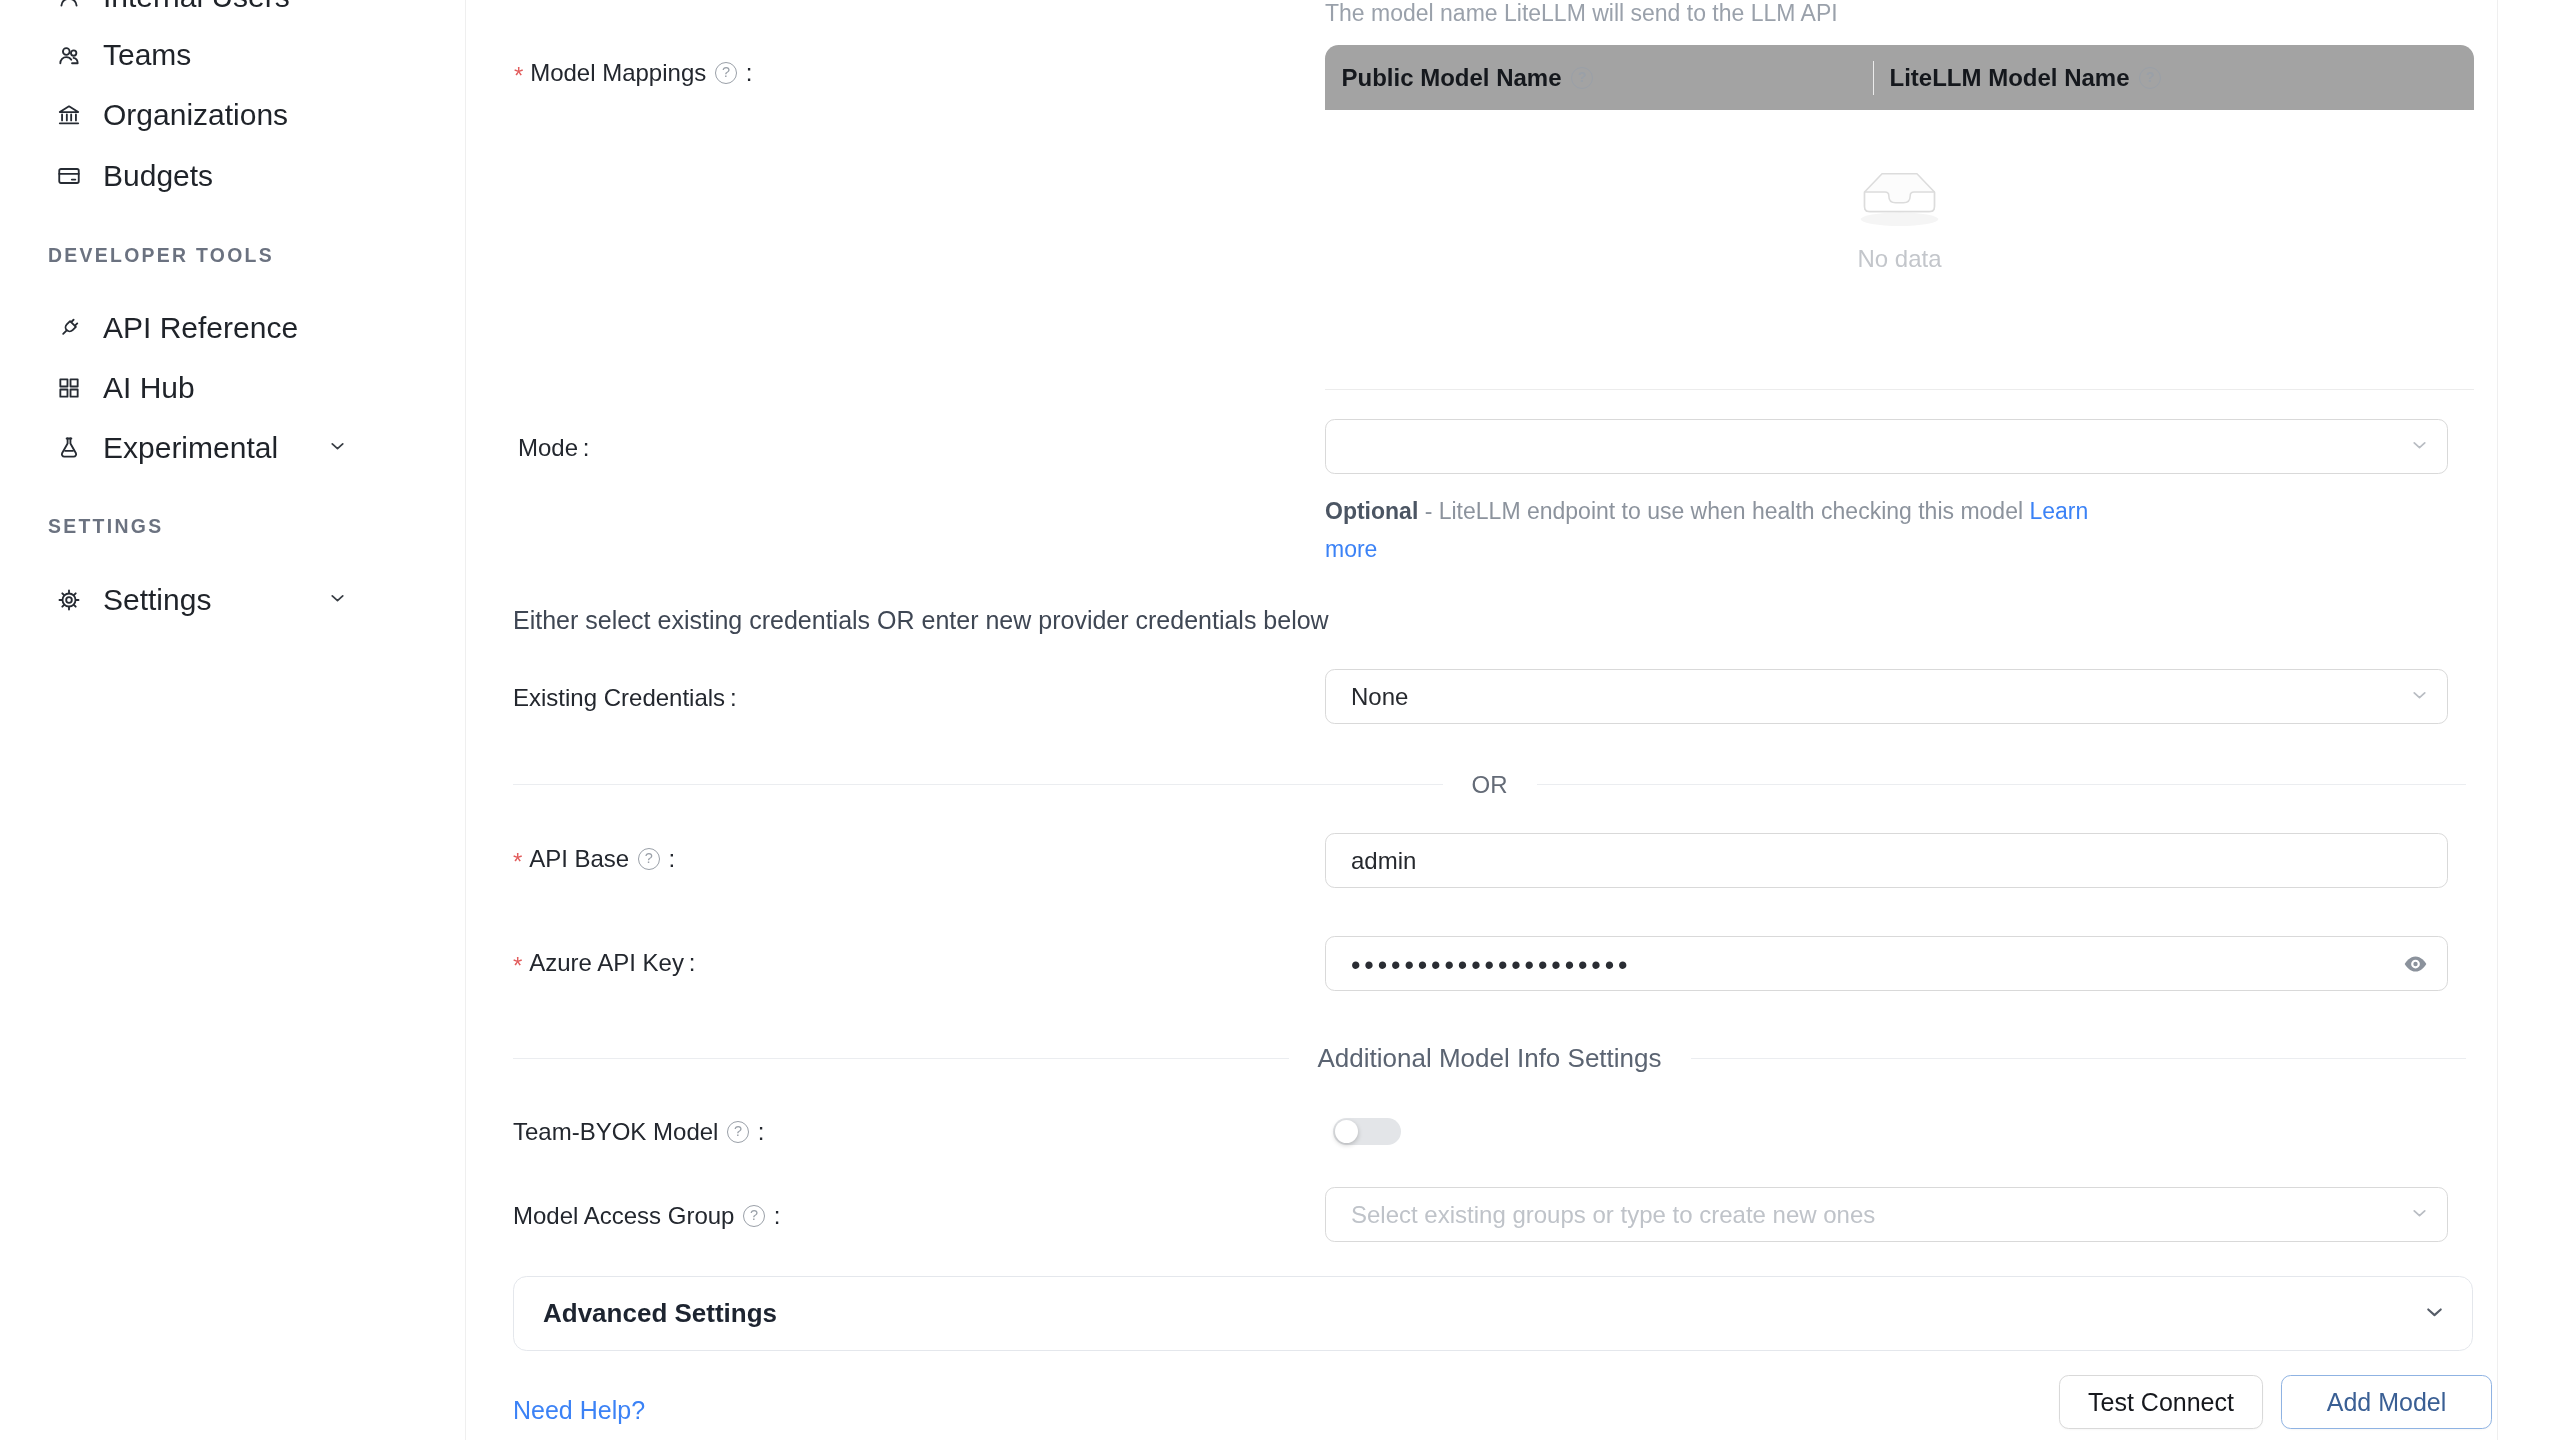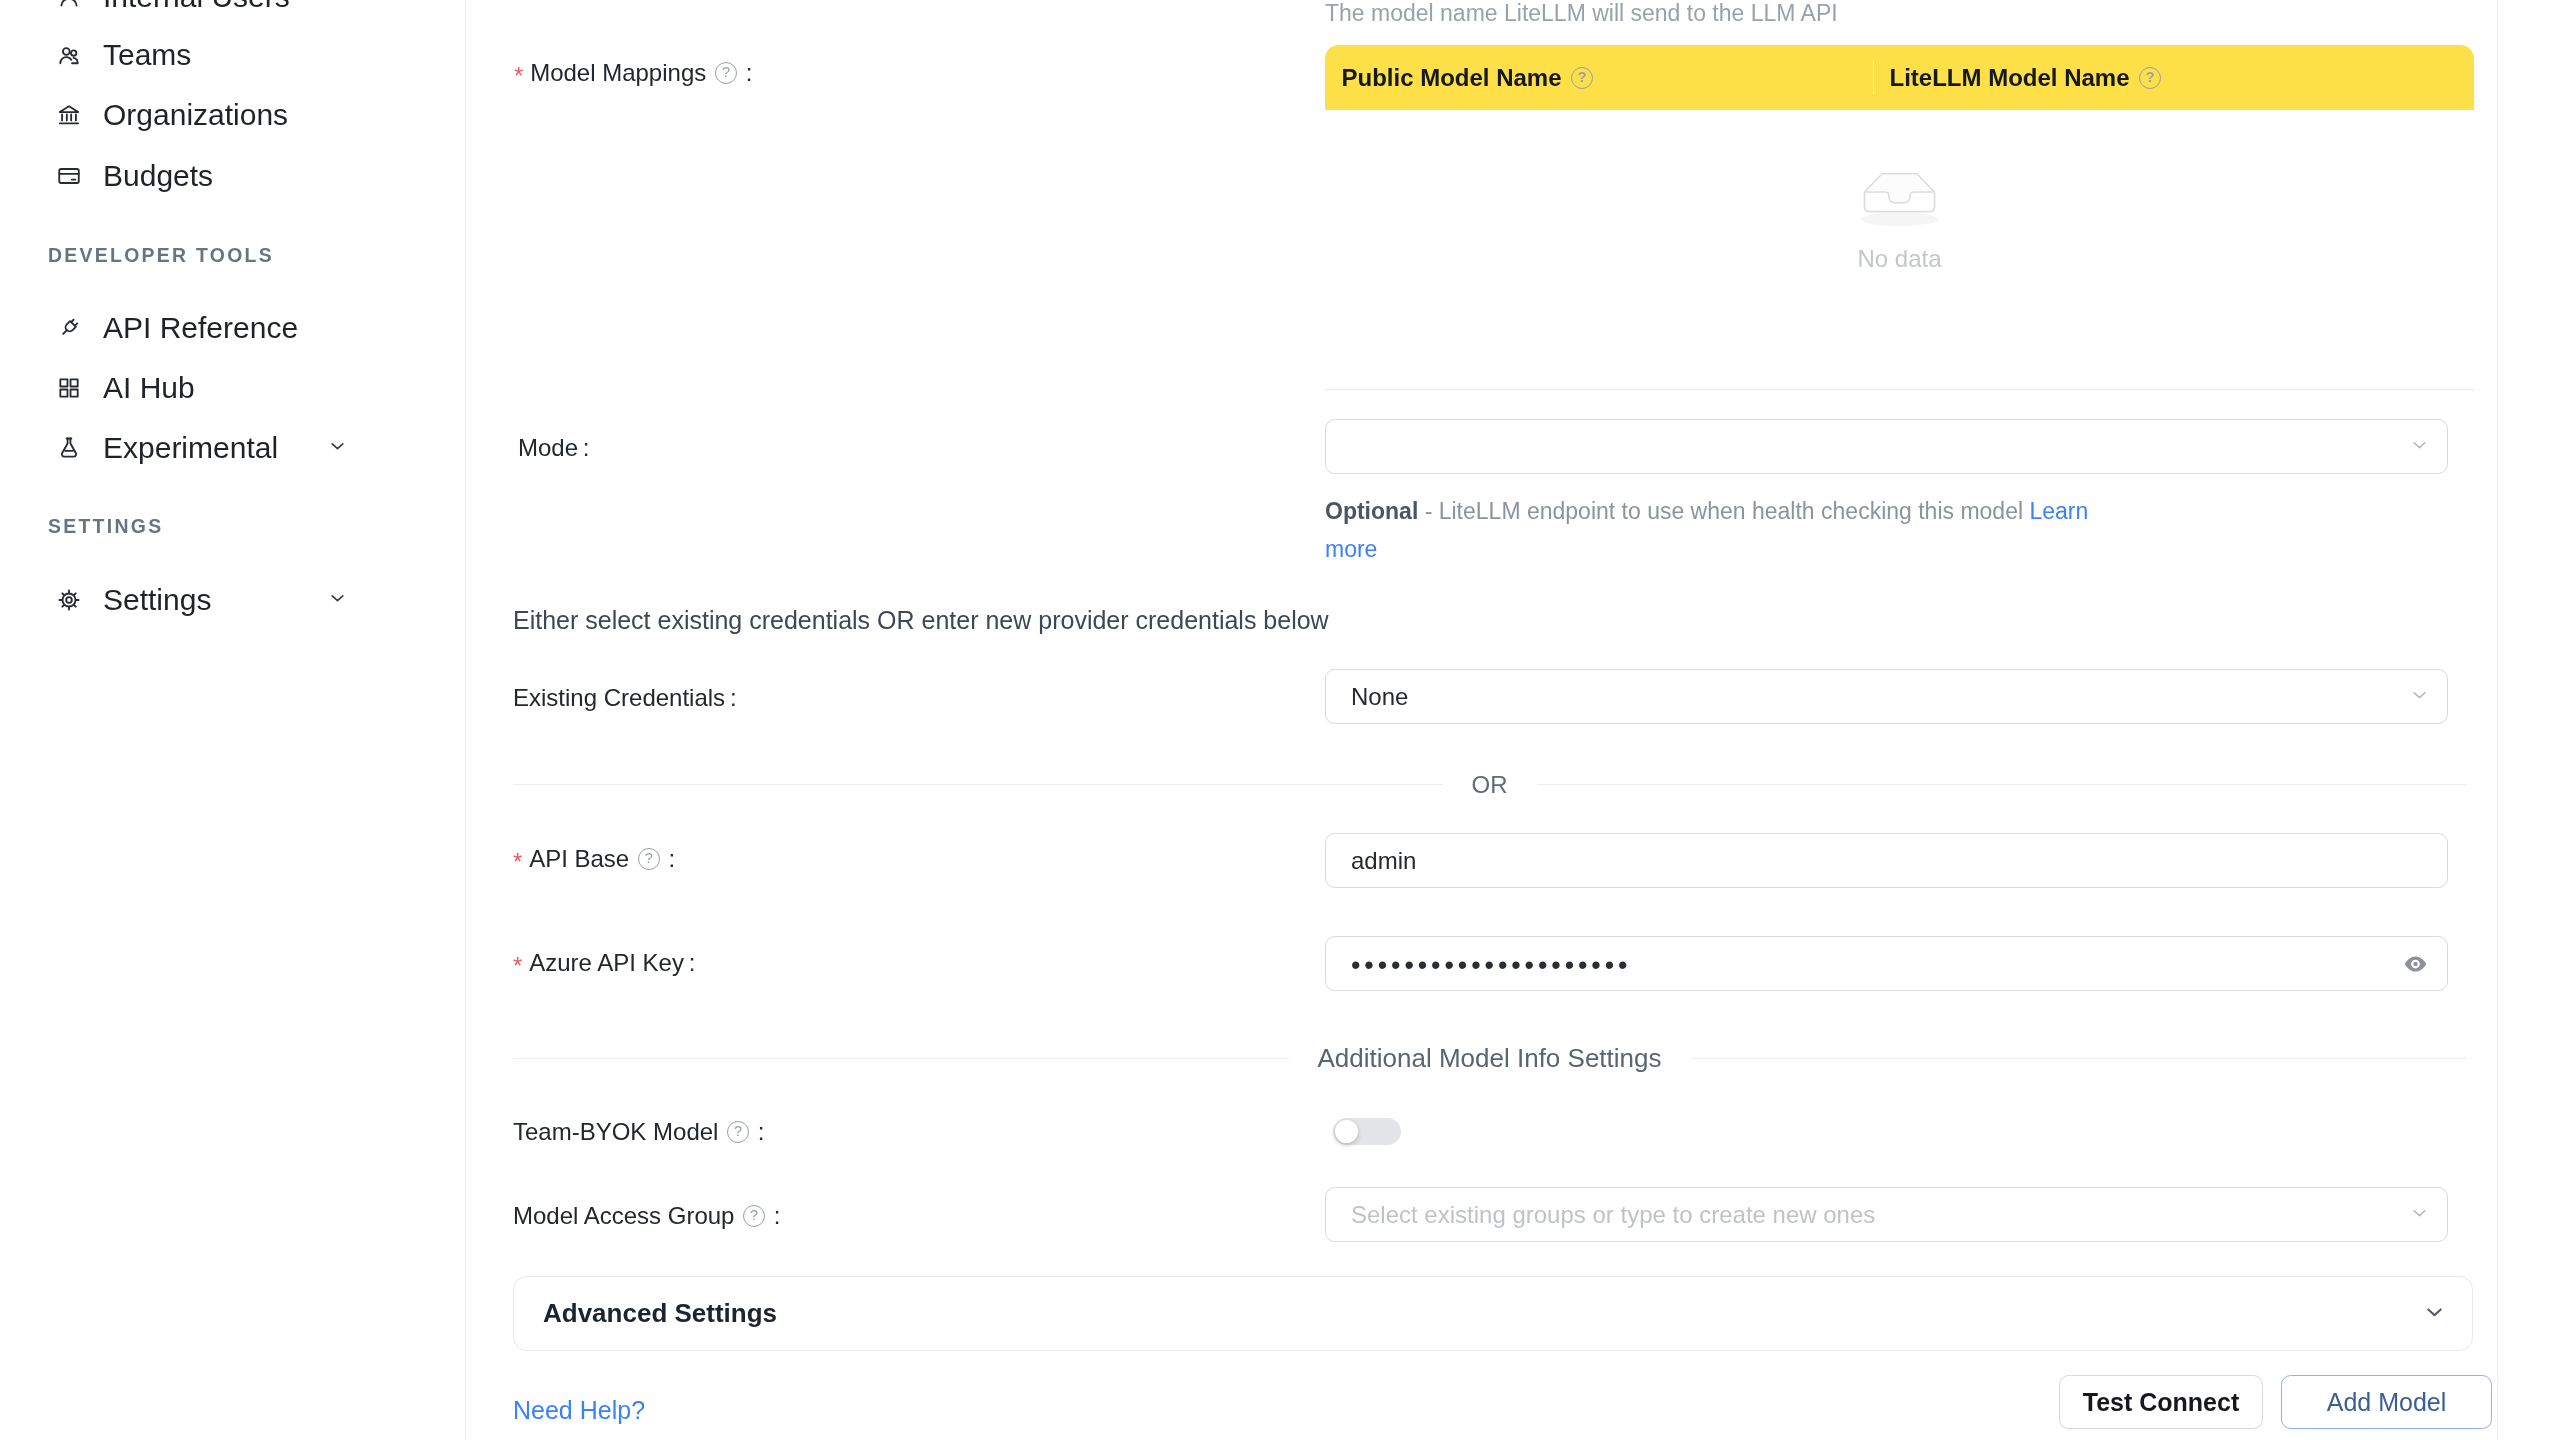--- a/index.html
+++ b/index.html
@@ -36,21 +36,21 @@
   .placeholder { font-size:24px; color:#bfc3c9; white-space:nowrap; overflow:hidden; }
   .select-arrow { position:absolute; right:17.4px; top:50%; transform:translateY(-50%); }
   .input-value { font-size:24px; color:#26292e; }
   .masked { font-size:27px; letter-spacing:3.9px; color:#2a2d33; transform:translateY(1.9px);}
   .eye-btn { position:absolute; right:15.5px; top:50%; transform:translateY(-50%);
     cursor:pointer; display:flex; }
 
   
   .mm-table { position:absolute; left:1325px; top:45px; width:1149px; height:345px;
     border-bottom:1px solid #ececec; }
-  .mm-head { position:relative; height:65px; background:#fde047; border-radius:13.6px 13.6px 0 0;
+  .mm-head { position:relative; height:65px; background:#a3a3a3; border-radius:13.6px 13.6px 0 0;
     display:flex; align-items:center; }
   .mm-th { display:flex; align-items:center; font-size:24px; font-weight:700;
     color:#15181d; padding-left:16.5px; }
   .mm-th .qmark { margin-left:9.7px; }
   .mm-col1 { width:548px; }
   .mm-head-sep { position:absolute; left:548px; top:15.5px; width:1px; height:34px; background:#ececec; }
   .empty-wrap { position:absolute; left:0; top:116px; width:1149px; text-align:center; }
   .no-data { font-size:24px; color:#c3c6cb; margin-top:11.6px; }
 
   
@@ -78,21 +78,21 @@
   
   .adv-panel { position:absolute; left:513px; top:1276px; width:1960px; height:75px;
     background:#fff; border:1px solid #e4e7ec; border-radius:13.6px;
     display:flex; align-items:center; padding:0 29px; cursor:pointer; }
   .adv-title { font-size:26px; font-weight:700; color:#1d2430; }
   .adv-chevron { position:absolute; right:25px; top:50%; transform:translateY(-50%); }
 
   .btn { position:absolute; top:1375px; height:54px; border-radius:9.7px; background:#fff;
     display:flex; align-items:center; justify-content:center; font-size:25px;
     cursor:pointer; box-shadow:0 1px 1.9px rgba(0,0,0,.03); }
-  .btn-default { left:2059px; width:204px; border:1px solid #d9d9d9; color:#16181d; font-weight:700; }
+  .btn-default { left:2059px; width:204px; border:1px solid #d9d9d9; color:#16181d; font-weight:400; }
   .btn-outline-primary { left:2281px; width:211px; border:1px solid #8fb3e3; color:#3a5f94; font-weight:500; }
 
   .v-edge { position:absolute; left:2497px; top:0; width:1px; height:1440px; background:#efefef; }
 </style>
 </head>
 <body>
 
 <div class="screen">
 
   <nav class="sidebar">

